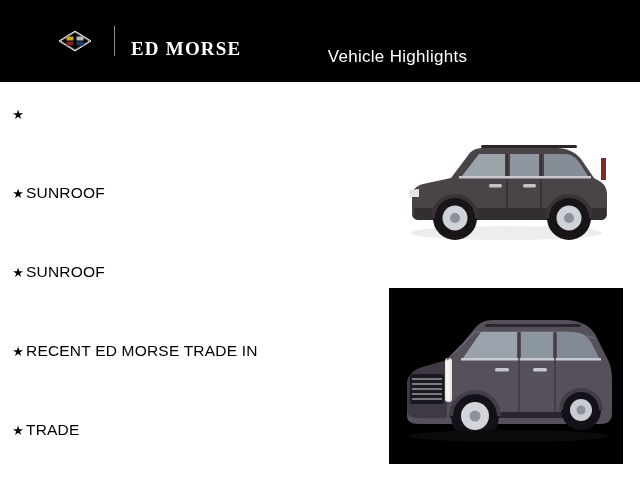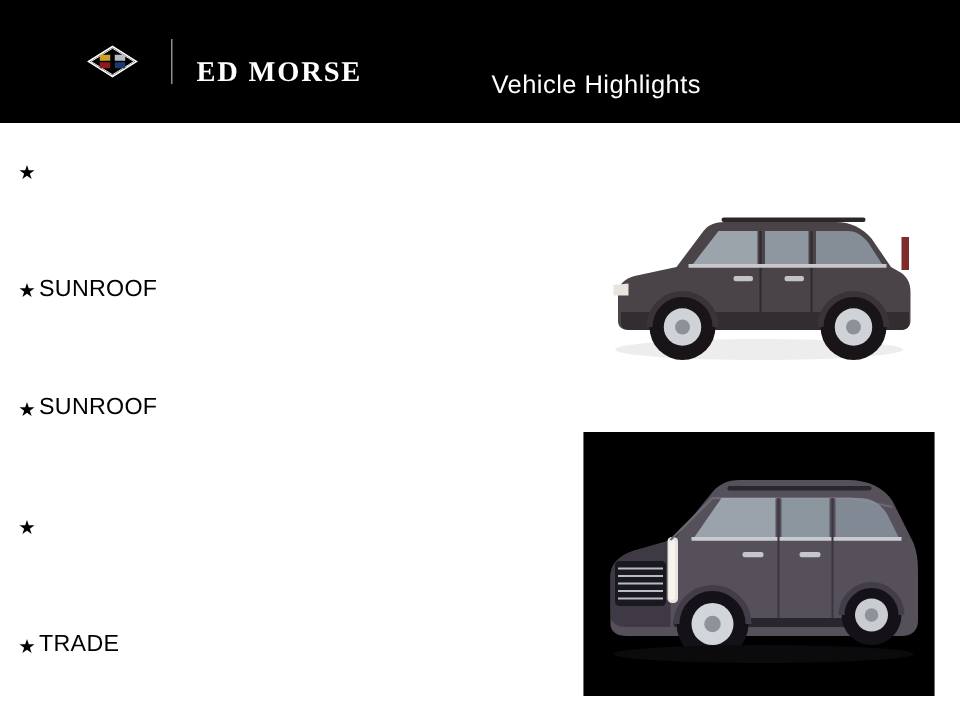--- a/index.html
+++ b/index.html
@@ -199,20 +199,21 @@
         <span class="feature-label">SUNROOF</span>
       </div>
 
       <div class="feature-row">
         <span class="bullet">★</span>
         <span class="feature-label">SUNROOF</span>
       </div>
 
       <div class="feature-row">
         <span class="bullet">★</span>
+        <span class="feature-label">RECENT ED MORSE TRADE IN</span>
       </div>
 
       <div class="feature-row">
         <span class="bullet">★</span>
         <span class="feature-label">TRADE</span>
       </div>
 
     </div>
 
     <div class="photo photo-top">

